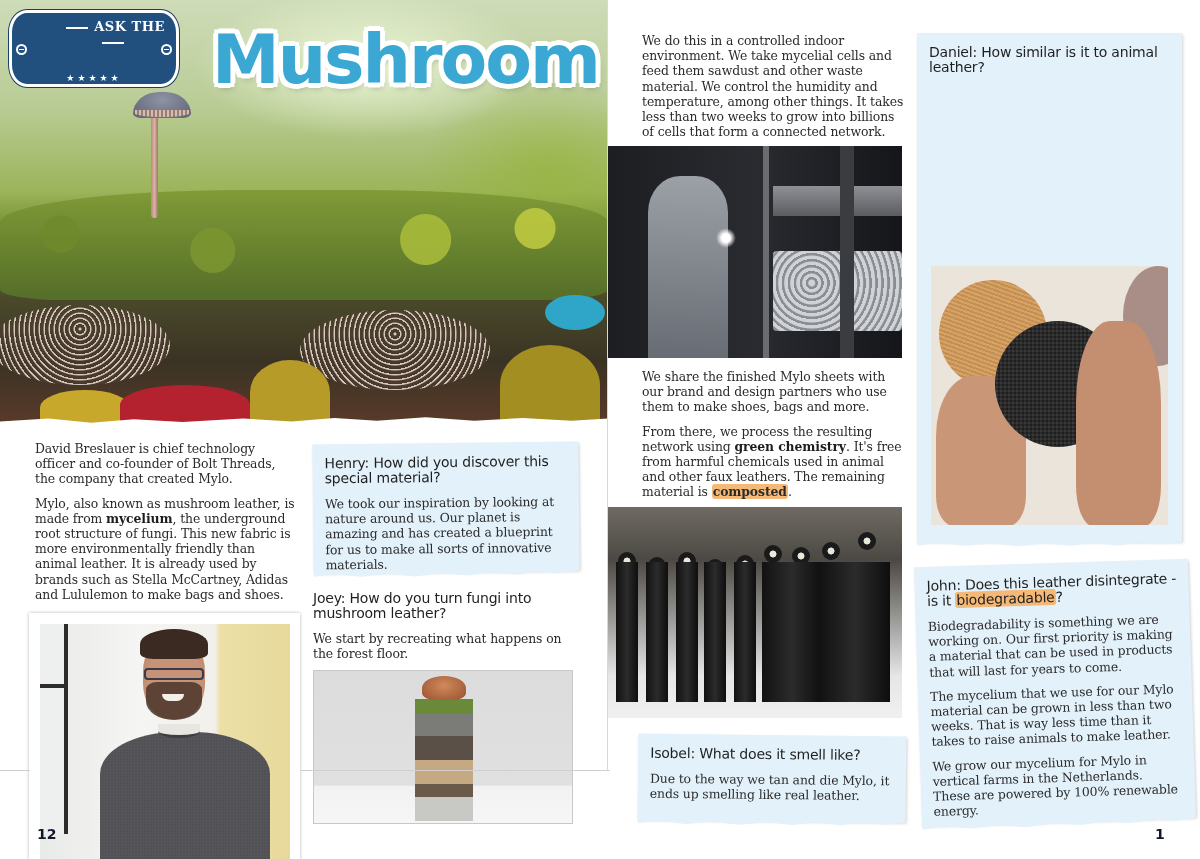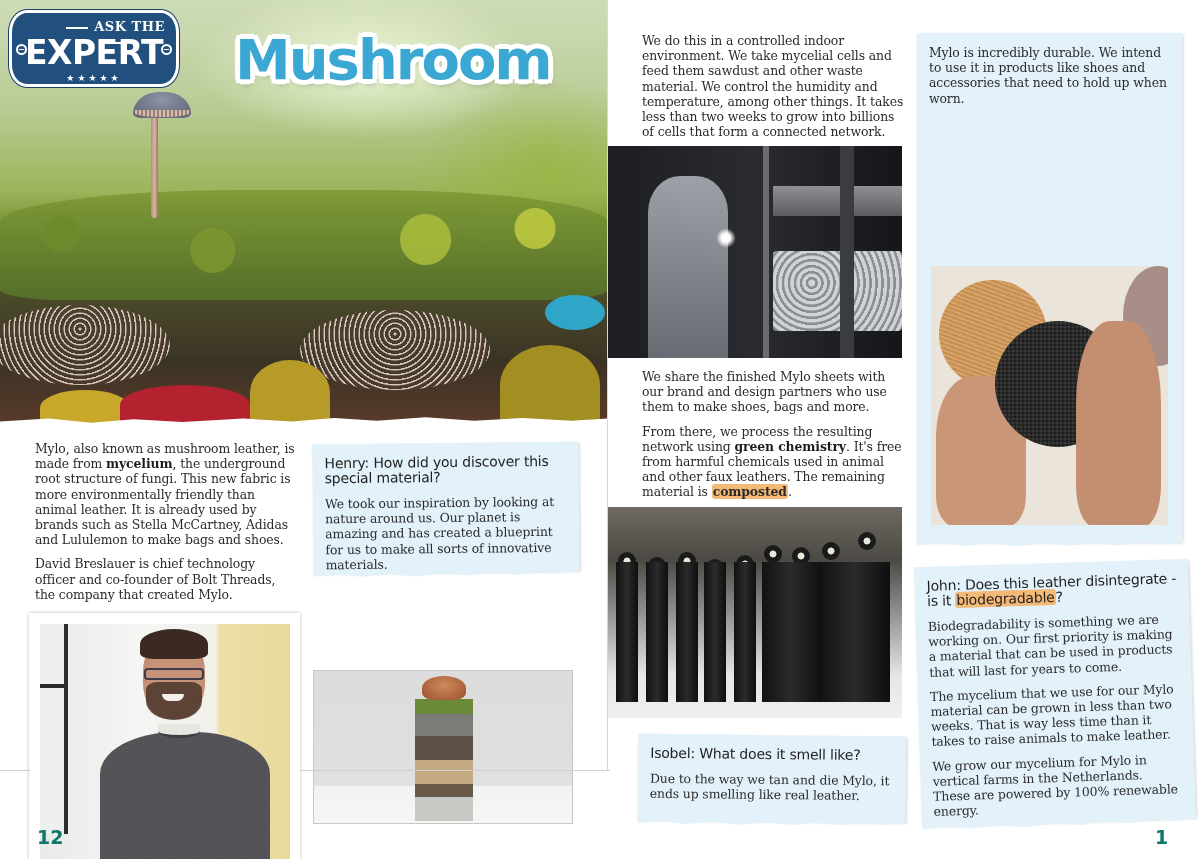--- a/index.html
+++ b/index.html
@@ -47,22 +47,22 @@
   .badge { position: absolute; left: 9px; top: 10px; width: 170px; height: 77px; background: #21507e;
     border: 3px solid #ffffff; border-radius: 18px / 22px; box-shadow: 0 0 0 1px #1a4067; }
   .badge .ask { position: absolute; top: 6px; left: 0; right: 0; text-align: center; color: #fff; font-family: "DejaVu Serif", serif; font-weight: bold; font-size: 13px; letter-spacing: 0.5px; margin-left: 37px; }
   .badge .ask::before, .badge .ask::after { content: ""; display: inline-block; width: 22px; height: 2px; background: #fff; vertical-align: middle; margin: 0 6px; }
   .badge .expert { position: absolute; top: 20px; left: 0; right: 0; text-align: center; color: #fff; font-family: "DejaVu Sans", sans-serif; font-weight: bold; font-size: 33px; letter-spacing: -0.5px; }
   .badge .stars { position: absolute; top: 60px; left: 0; right: 0; text-align: center; color: #fff; font-size: 9px; letter-spacing: 3px; }
   .badge .rivet { position: absolute; top: 31px; width: 11px; height: 11px; border: 2px solid #fff; border-radius: 50%; }
   .badge .rivet::after { content: ""; position: absolute; left: 1px; right: 1px; top: 3px; height: 1px; background: #fff; }
   .badge .rivet-l { left: 4px; } .badge .rivet-r { right: 4px; }
 
-  .title { position: absolute; left: 212px; top: 24px; font-family: "DejaVu Sans", sans-serif; font-weight: bold; color: #3aa8d2; font-size: 56px; line-height: 72px; letter-spacing: -2px;
-    text-shadow: -4px -4px 0 #fff, 4px -4px 0 #fff, -4px 4px 0 #fff, 4px 4px 0 #fff, 0 -5px 0 #fff, 0 5px 0 #fff, -5px 0 0 #fff, 5px 0 0 #fff, 2px 5px 6px rgba(0,0,0,0.25); margin-left: 23px; }
+  .title { position: absolute; left: 212px; top: 24px; font-family: "DejaVu Sans", sans-serif; font-weight: bold; color: #3aa8d2; font-size: 68px; line-height: 72px; letter-spacing: -2px;
+    text-shadow: -4px -4px 0 #fff, 4px -4px 0 #fff, -4px 4px 0 #fff, 4px 4px 0 #fff, 0 -5px 0 #fff, 0 5px 0 #fff, -5px 0 0 #fff, 5px 0 0 #fff, 2px 5px 6px rgba(0,0,0,0.25); }
   .title .line2 { display: block; padding-left: 4px; }
 
   
   .body-text { font-family: "DejaVu Serif", serif; font-size: 12.4px; line-height: 15.2px; color: #2b2b2b; letter-spacing: -0.1px; }
   .body-text p + p { margin-top: 9px; }
   .body-text b { font-weight: bold; color: #1d1d1d; }
   .hl { background: #f4b877; border-radius: 3px; padding: 0 1px; font-weight: bold; }
 
   .intro { position: absolute; left: 35px; top: 441px; width: 260px; }
 
@@ -116,21 +116,21 @@
   .photo-hanging .roll { position: absolute; top: 45px; width: 18px; height: 18px; border-radius: 50%; background: radial-gradient(circle, #e8e8da 0 25%, #1a1a1a 30% 100%); }
   .photo-hanging .sheet { position: absolute; top: 55px; width: 22px; height: 140px; background: linear-gradient(90deg, #121212, #2b2b2b, #0e0e0e); }
 
   .photo-leather { left: 931px; top: 266px; width: 237px; height: 259px; background: #ebe4da; }
   .photo-leather .tan { position: absolute; left: 8px; top: 14px; width: 108px; height: 108px; border-radius: 50%; background: repeating-linear-gradient(20deg, #d6a265 0 2px, #c48f52 2px 4px); }
   .photo-leather .black { position: absolute; left: 64px; top: 55px; width: 126px; height: 126px; border-radius: 50%; background: radial-gradient(circle, #3a3a3a 1px, #1e1e1e 2px); background-size: 4px 4px; }
   .photo-leather .bowl { position: absolute; left: 192px; top: 0; width: 70px; height: 100px; border-radius: 50%; background: #a98e87; }
   .photo-leather .hand-l { position: absolute; left: 5px; top: 110px; width: 90px; height: 150px; background: #c99777; border-radius: 40% 40% 20% 20%; }
   .photo-leather .hand-r { position: absolute; left: 145px; top: 55px; width: 85px; height: 205px; background: #c48f70; border-radius: 40% 40% 20% 20%; }
 
-  .page-num { position: absolute; font-family: "DejaVu Sans", sans-serif; font-weight: bold; font-size: 19px; color: #0f766e; }
+  .page-num { position: absolute; font-family: "DejaVu Sans", sans-serif; font-weight: bold; font-size: 14px; color: #0f172a; }
   .page-num-left { left: 37px; top: 826px; }
   .page-num-right { left: 1155px; top: 826px; }
 </style>
 </head>
 <body>
 
 <div class="spread">
 
   <div class="page-left">
     <div class="hero">
@@ -145,50 +145,53 @@
       <div class="mushroom-stem"></div>
       <div class="mushroom-cap"></div>
       <div class="mushroom-gills"></div>
       <div class="torn-edge"></div>
     </div>
 
     <div class="badge">
       <span class="rivet rivet-l"></span>
       <span class="rivet rivet-r"></span>
       <div class="ask">ASK THE</div>
-      <div class="expert">EXPERT</div>
       <div class="stars">★★★★★</div>
     </div>
 
     <h1 class="title">
       <span>Mushroom</span>
     </h1>
 
     <div class="intro body-text">
+      <p>David Breslauer is chief technology officer and co-founder of Bolt Threads, the company that created Mylo.</p>
       <p><span>Mylo, also known as mushroom leather, is made from </span><b>mycelium</b><span>, the underground root structure of fungi. This new fabric is more environmentally friendly than animal leather. It is already used by brands such as Stella McCartney, Adidas and Lululemon to make bags and shoes.</span></p>
-      <p>David Breslauer is chief technology officer and co-founder of Bolt Threads, the company that created Mylo.</p>
     </div>
 
     <div class="photo-expert-frame"></div>
     <div class="photo photo-expert">
       <div class="window"></div>
       <div class="body"></div>
       <div class="collar"></div>
       <div class="head"></div>
       <div class="hair"></div>
       <div class="beard"></div>
       <div class="glasses"></div>
       <div class="smile"></div>
     </div>
 
     <div class="card card-henry">
       <div class="q handwrite">Henry: How did you discover this special material?</div>
       <div class="body-text">We took our inspiration by looking at nature around us. Our planet is amazing and has created a blueprint for us to make all sorts of innovative materials.</div>
     </div>
 
+    <div class="joey">
+      <div class="q handwrite">Joey: How do you turn fungi into mushroom leather?</div>
+      <div class="body-text">We start by recreating what happens on the forest floor.</div>
+    </div>
 
     <div class="photo photo-column">
       <div class="col"></div>
       <div class="cap"></div>
     </div>
 
     <div class="page-num page-num-left">12</div>
   </div>
 
   <div class="gutter-line"></div>
@@ -224,22 +227,22 @@
     <div class="sheet" style="left:8px"></div>
     <div class="sheet" style="left:38px"></div>
     <div class="sheet" style="left:68px"></div>
     <div class="sheet" style="left:96px"></div>
     <div class="sheet" style="left:126px"></div>
     <div class="sheet" style="left:154px;width:60px"></div>
     <div class="sheet" style="left:212px;width:70px"></div>
   </div>
 
   <div class="card card-daniel">
+    <div class="q handwrite">Daniel: How similar is it to animal leather?</div>
     <div class="body-text">
-      <p>Mylo is incredibly durable. We intend to use it in products like shoes and accessories that need to hold up when worn.</p>
     </div>
   </div>
 
   <div class="photo photo-leather">
     <div class="bowl"></div>
     <div class="tan"></div>
     <div class="hand-l"></div>
     <div class="black"></div>
     <div class="hand-r"></div>
   </div>

